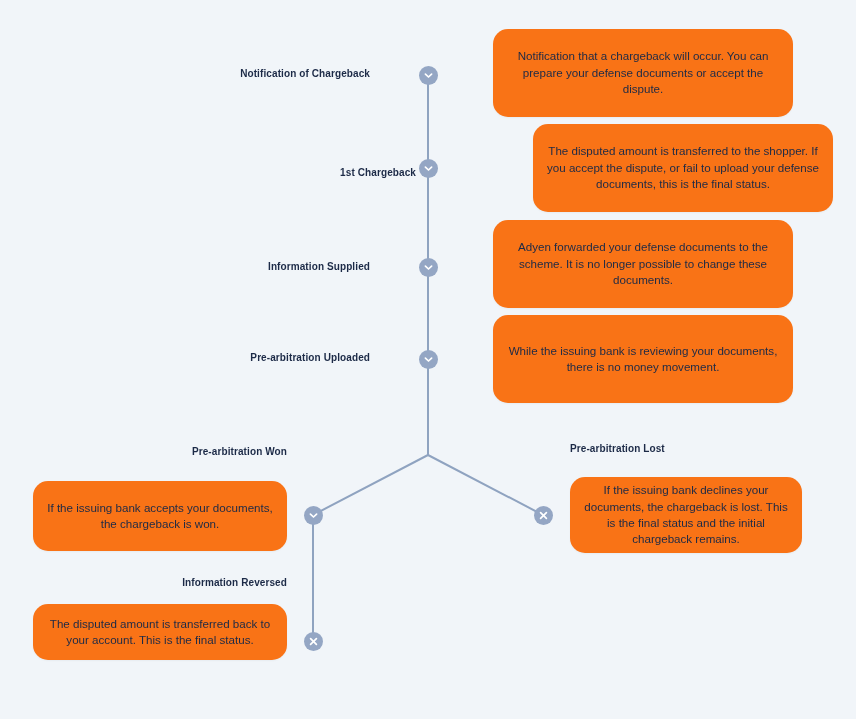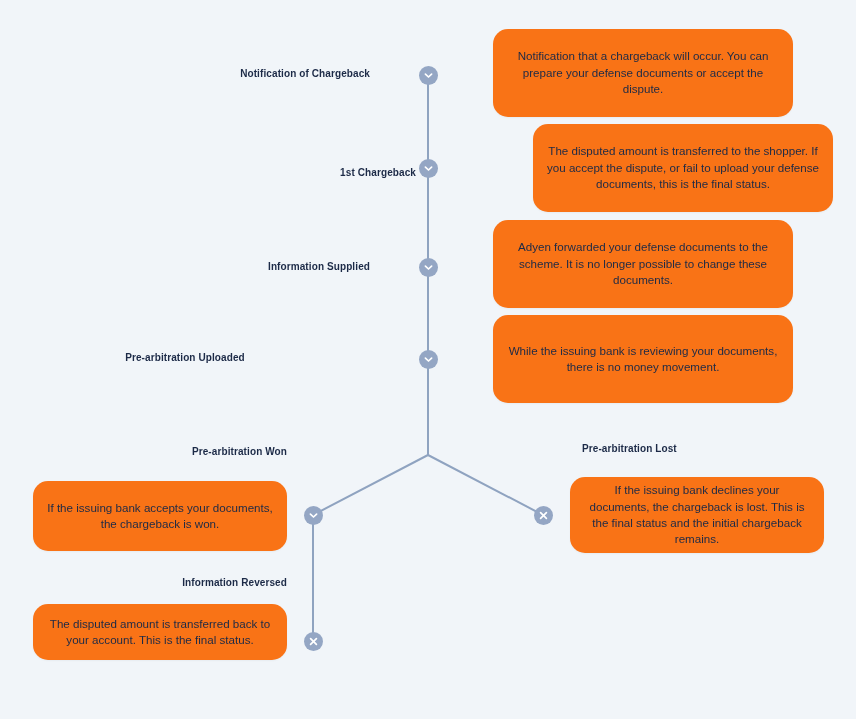--- a/index.html
+++ b/index.html
@@ -122,21 +122,21 @@
       <div class="card" style="left: 493px; top: 220px; width: 300px; height: 88px;">
         <p>Adyen forwarded your defense documents to the scheme. It is no longer possible to change these documents.</p>
       </div>
       <div class="node" style="left: 418.5px; top: 257.5px; background: rgb(148, 166, 196);">
         <span>
           <svg width="9" height="7" viewBox="0 0 9 7">
             <path d="M1.4 2.1 L4.5 5.0 L7.6 2.1"></path>
           </svg>
         </span>
       </div>
-      <div class="step-label align-right" style="top: 351px; left: 0px; width: 370px; text-align: center;">Pre-arbitration Uploaded</div>
+      <div class="step-label align-right" style="top: 351px; left: 0px; width: 370px;">Pre-arbitration Uploaded</div>
       <div class="card" style="left: 493px; top: 315px; width: 300px; height: 88px;">
         <p>While the issuing bank is reviewing your documents, there is no money movement.</p>
       </div>
       <div class="node" style="left: 418.5px; top: 349.5px; background: rgb(148, 166, 196);">
         <span>
           <svg width="9" height="7" viewBox="0 0 9 7">
             <path d="M1.4 2.1 L4.5 5.0 L7.6 2.1"></path>
           </svg>
         </span>
       </div>
@@ -144,22 +144,22 @@
       <div class="card" style="left: 33px; top: 481px; width: 254px; height: 70px;">
         <p>If the issuing bank accepts your documents, the chargeback is won.</p>
       </div>
       <div class="node" style="left: 303.5px; top: 505.5px; background: rgb(148, 166, 196);">
         <span>
           <svg width="9" height="7" viewBox="0 0 9 7">
             <path d="M1.4 2.1 L4.5 5.0 L7.6 2.1"></path>
           </svg>
         </span>
       </div>
-      <div class="step-label align-left" style="top: 442px; left: 570px; margin-left: 12px;">Pre-arbitration Lost</div>
-      <div class="card" style="left: 570px; top: 477px; width: 254px; height: 76px;">
+      <div class="step-label align-left" style="top: 442px; left: 570px;">Pre-arbitration Lost</div>
+      <div class="card" style="left: 570px; top: 477px; width: 232px; height: 76px;">
         <p>If the issuing bank declines your documents, the chargeback is lost. This is the final status and the initial chargeback remains.</p>
       </div>
       <div class="node" style="left: 533.5px; top: 505.5px; background: rgb(148, 166, 196);">
         <span>
           <svg width="9" height="9" viewBox="0 0 9 9">
             <line x1="1.6" y1="1.6" x2="7.4" y2="7.4"></line>
             <line x1="7.4" y1="1.6" x2="1.6" y2="7.4"></line>
           </svg>
         </span>
       </div>

